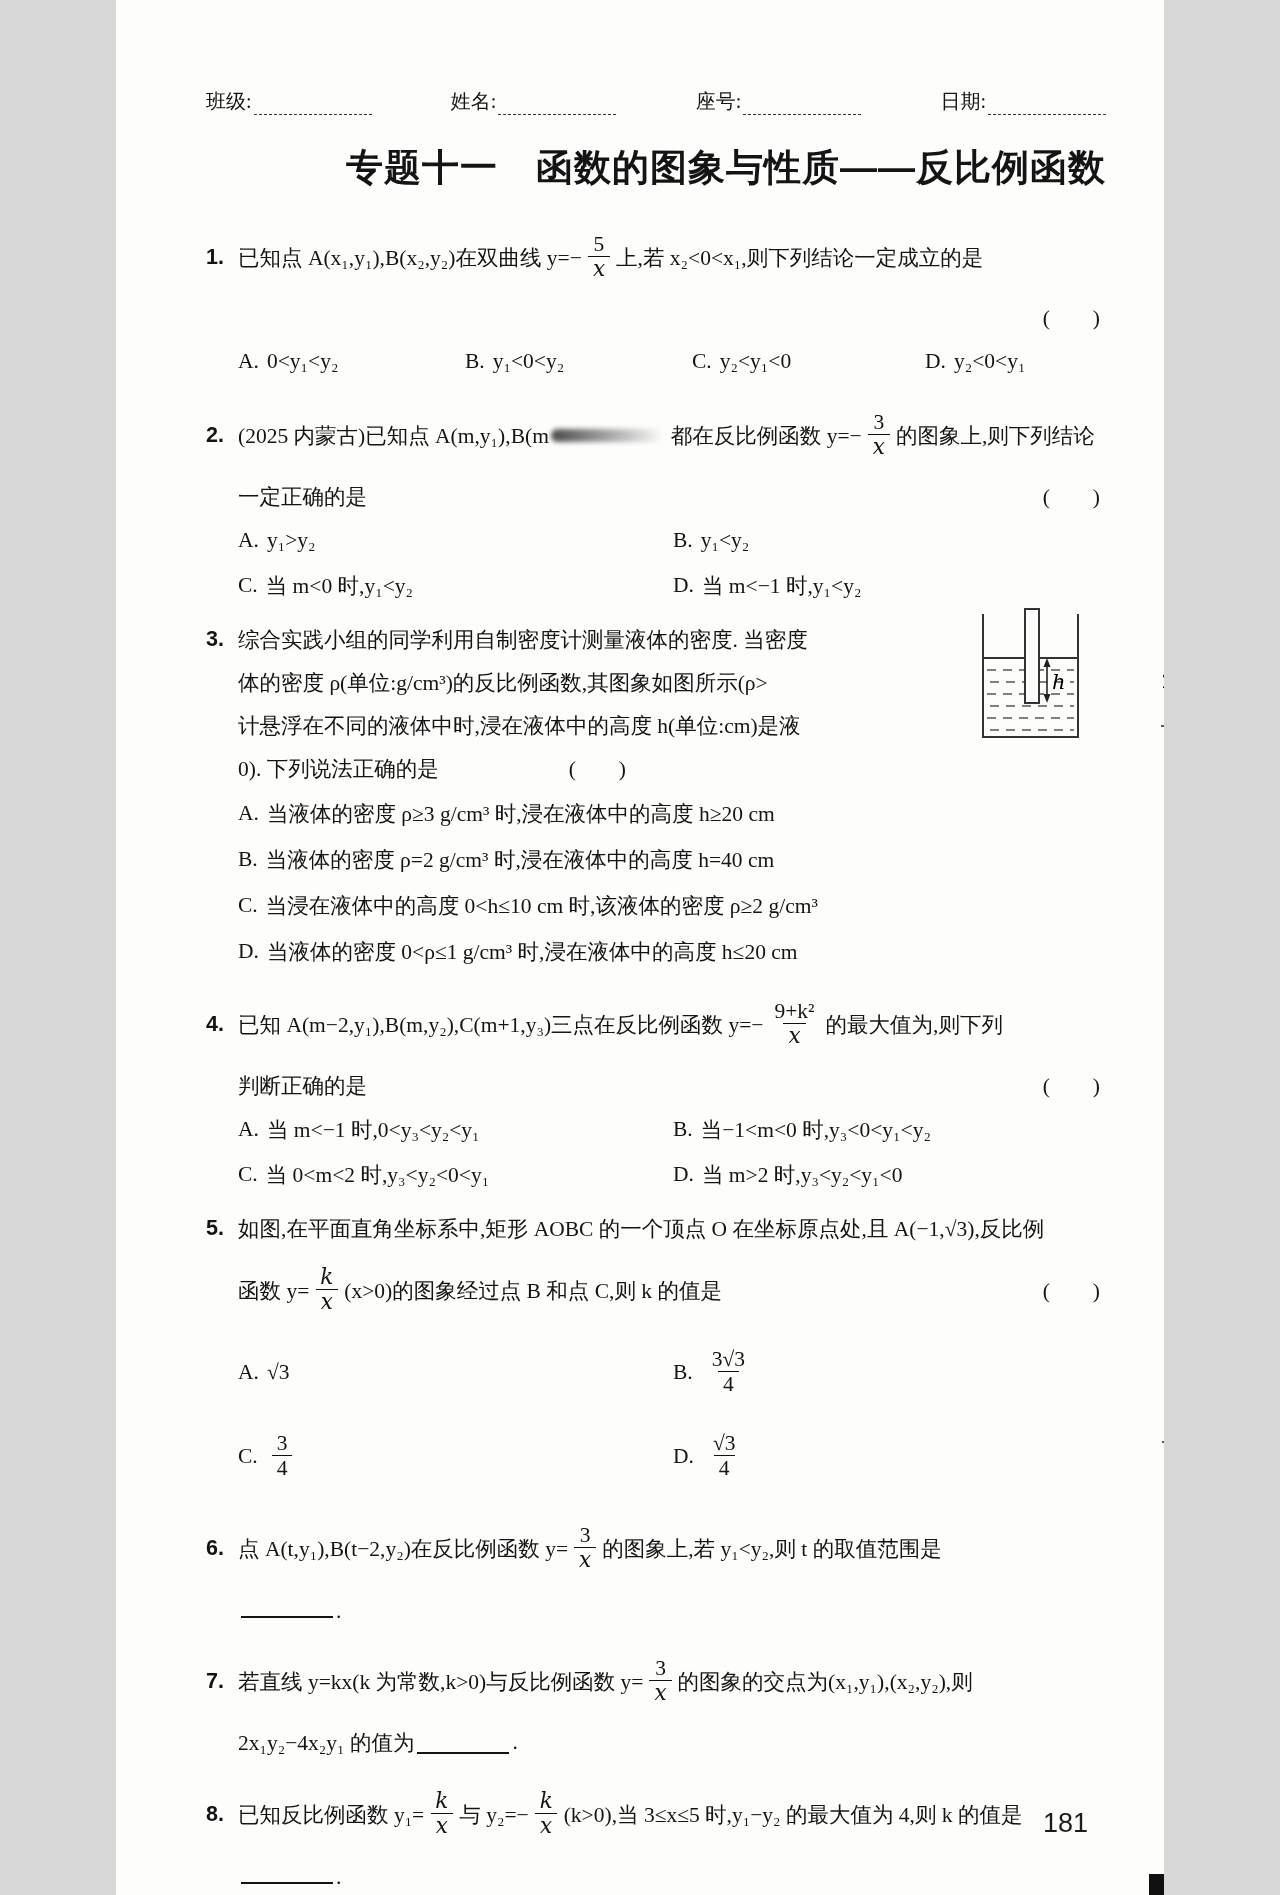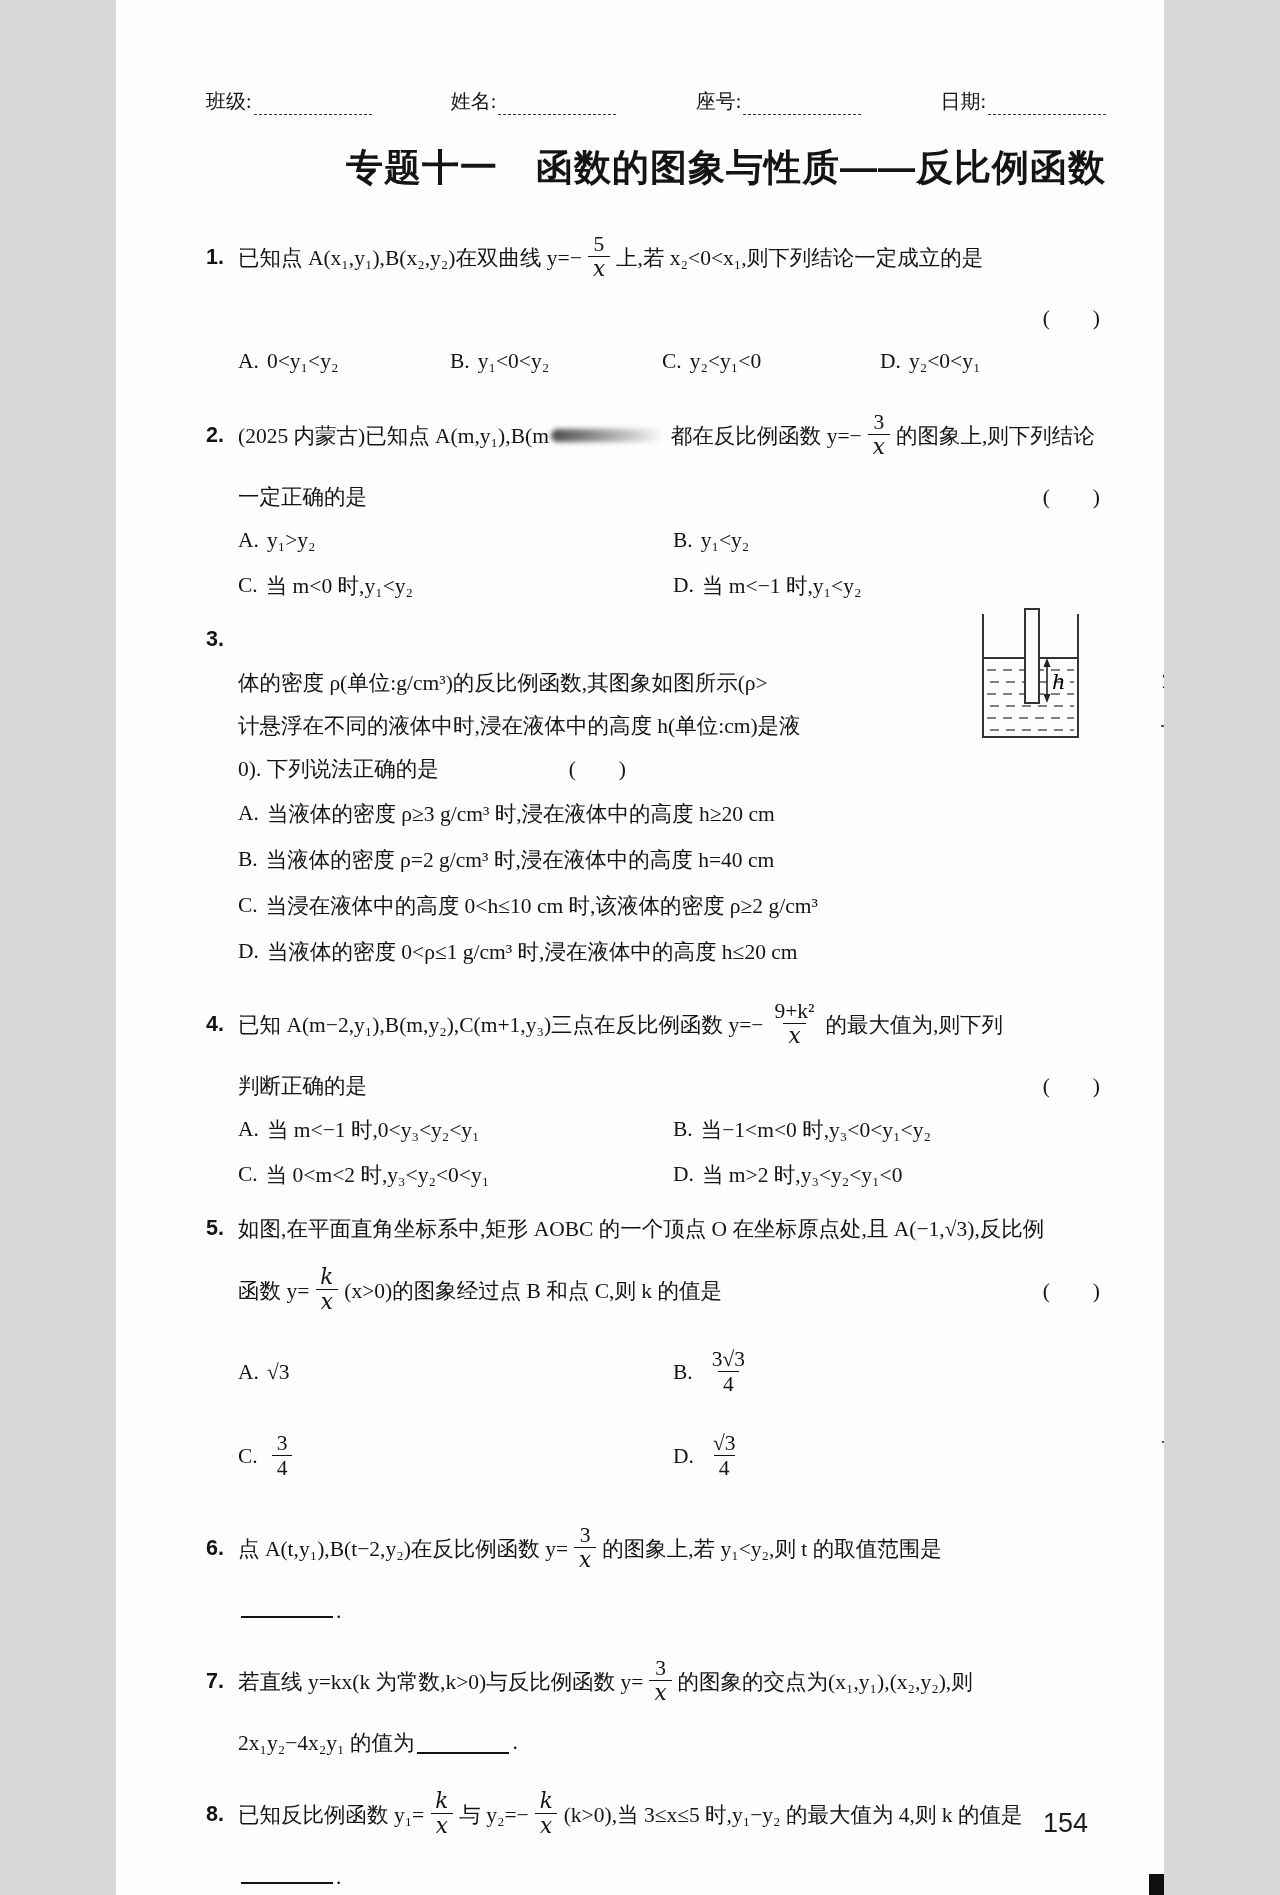--- a/index.html
+++ b/index.html
@@ -27,21 +27,21 @@
   .seg { white-space:pre; }
   .paren { margin-left:auto; white-space:pre; padding-right:6px; }
   .paren-mid { margin-left:130px; white-space:pre; }
   .indent { padding-left:32px; }
 
   .frac { display:inline-flex; flex-direction:column; align-items:center; margin:0 6px; line-height:1.05; }
   .frac .fn { padding:0 5px; }
   .frac .fd { border-top:1.6px solid #111; padding:1px 5px 0; }
   .it { font-style:italic; font-family:"DejaVu Serif",serif; }
 
-  .opts4 { display:grid; grid-template-columns:212px 212px 218px 1fr; padding-left:32px; min-height:48px; align-items:center; }
+  .opts4 { display:grid; grid-template-columns:212px 212px 218px 1fr; padding-left:32px; min-height:48px; align-items:center;gap:15px; }
   .opts2 { display:grid; grid-template-columns:435px 1fr; padding-left:32px; }
   .opts2 .opt { min-height:45px; display:flex; align-items:center; }
   .opts2 .optf { min-height:84px; }
   .optline { padding-left:32px; min-height:46px; display:flex; align-items:center; }
   .olabel { margin-right:8px; }
   .opt { white-space:pre; }
 
   .blank { display:inline-block; width:92px; height:22px; border-bottom:2px solid #141414; margin:0 3px; }
 
   .smudge { display:inline-block; width:112px; height:13px; margin:0 8px 0 2px;
@@ -160,20 +160,21 @@
             <line x1="64" y1="73" x2="64" y2="118" stroke="#222" stroke-width="1.3" stroke-dasharray="5,4"></line>
             <text x="46" y="22" font-size="19" font-style="italic">h/cm</text>
             <text x="35" y="80" font-size="19" text-anchor="end">20</text>
             <text x="28" y="140" font-size="19" font-style="italic" text-anchor="middle">O</text>
             <text x="64" y="140" font-size="19" text-anchor="middle">1</text>
             <text x="130" y="140" font-size="18" font-style="italic" text-anchor="middle">ρ/(g/cm³)</text>
           </svg>
         </div>
         <div class="ln">
           <span class="qn">3.</span>
+          <span class="seg">综合实践小组的同学利用自制密度计测量液体的密度. 当密度</span>
         </div>
         <div class="ln">
             <span class="seg indent">体的密度 ρ(单位:g/cm³)的反比例函数,其图象如图所示(ρ&gt;</span>
           </div>
         <div class="ln">
             <span class="seg indent">计悬浮在不同的液体中时,浸在液体中的高度 h(单位:cm)是液</span>
           </div>
         <div class="ln">
           <span class="seg indent">0). 下列说法正确的是</span>
           <span class="paren-mid">(　　)</span>
@@ -326,15 +327,15 @@
           <span class="seg">(k&gt;0),当 3≤x≤5 时,y₁−y₂ 的最大值为 4,则 k 的值是</span>
         </div>
         <div class="ln">
           <span class="indent"><span class="blank"></span><span>.</span></span>
         </div>
       </div>
 
     </div>
   </div>
 
-  <div class="pagenum">154</div>
+  <div class="pagenum">181</div>
   <div class="corner"></div>
 </div>
 
 </body></html>

